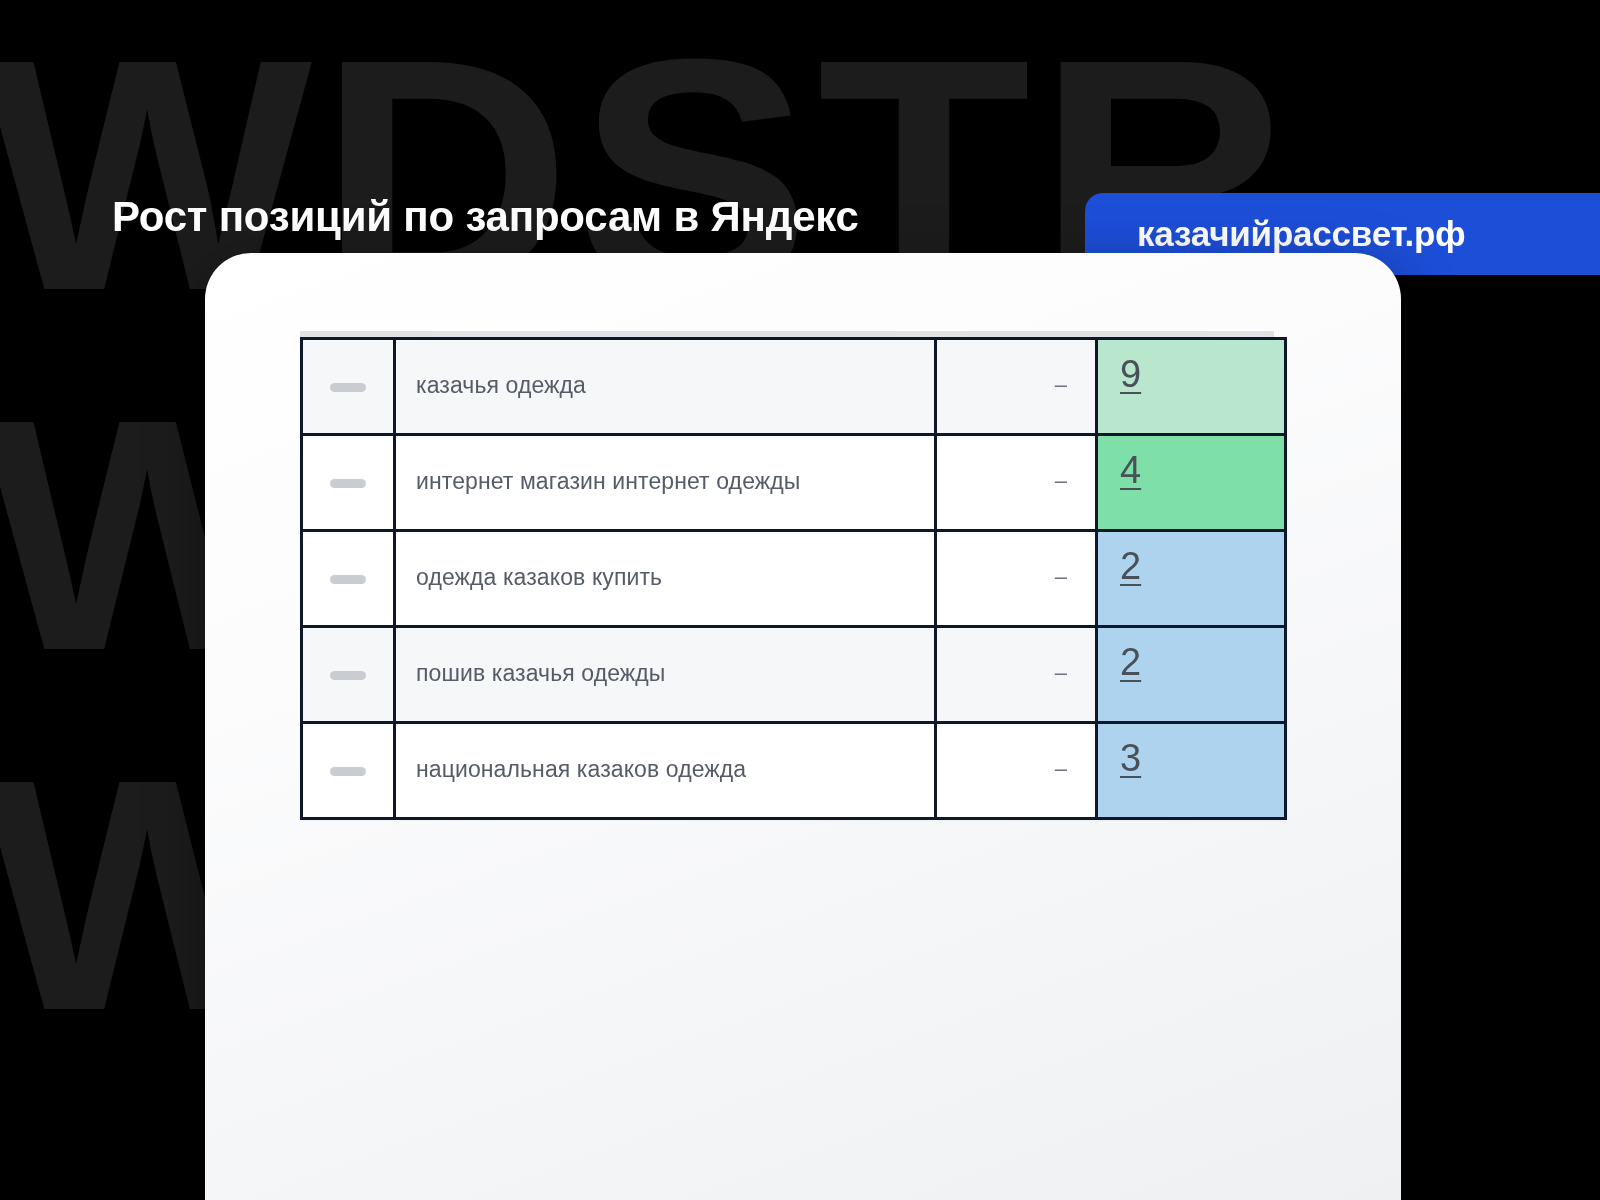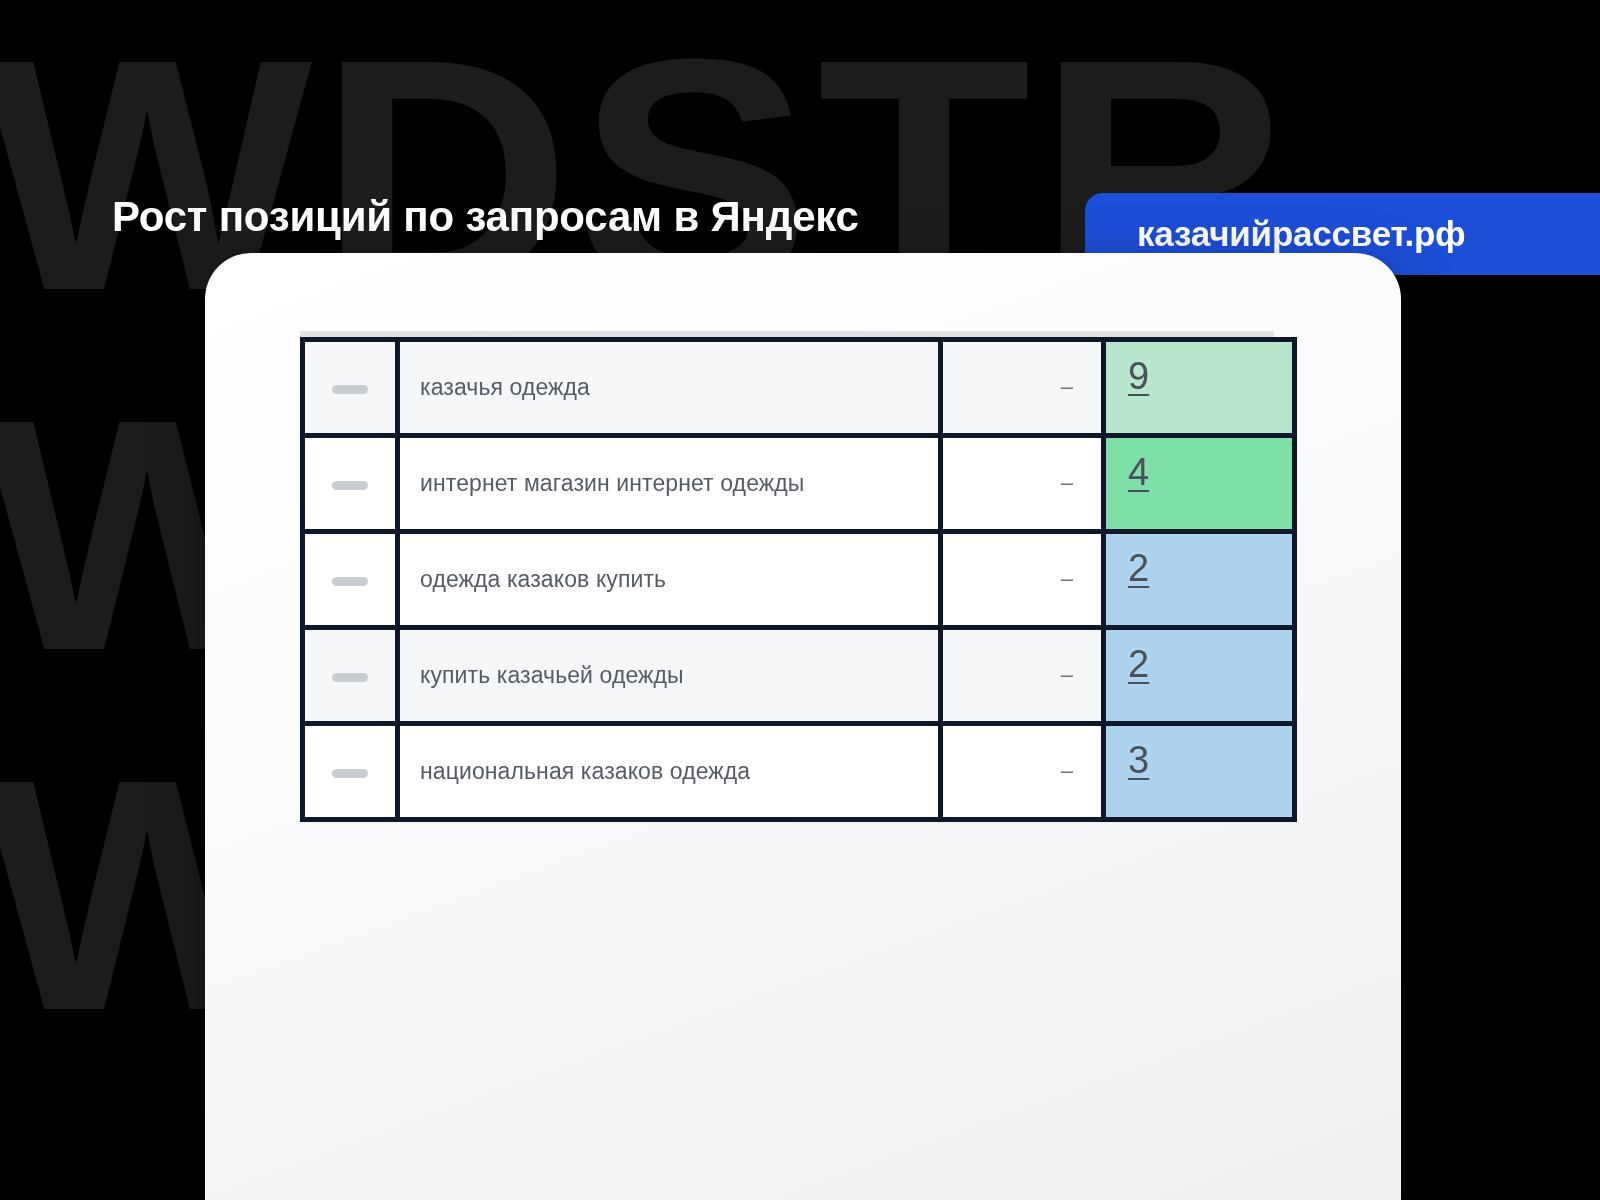--- a/index.html
+++ b/index.html
@@ -69,21 +69,21 @@
   }
   table.rank-table{
     border-collapse:collapse;
     width:974px;
     table-layout:fixed;
     background:#ffffff;
     box-shadow:0 1px 2px rgba(0,0,0,0.04);
   }
   table.rank-table tr{height:96px;}
   table.rank-table td{
-    border:5px solid #0f172a;
+    border:3px solid #0f172a;
     padding:0;
     vertical-align:top;
     background:#ffffff;
   }
   table.rank-table tr.alt td{background:#f6f7f8;}
 
   td.c-flag{width:90px;}
   td.c-query{width:538px;}
   td.c-dash{width:158px;}
   td.c-rank{width:186px;border-right:1px solid #c9ccd0;}
@@ -186,21 +186,21 @@
             </td>
             <td class="c-rank blue-1">
               <span class="rank-value">2</span>
             </td>
           </tr>
           <tr class="alt">
             <td class="c-flag">
               <div class="flag-pill"></div>
             </td>
             <td class="c-query">
-              <span class="query-text">купить казачьей одежды</span>
+              <span class="query-text">пошив казачья одежды</span>
             </td>
             <td class="c-dash">
               <span class="dash-text">–</span>
             </td>
             <td class="c-rank blue-1">
               <span class="rank-value">2</span>
             </td>
           </tr>
           <tr>
             <td class="c-flag">

